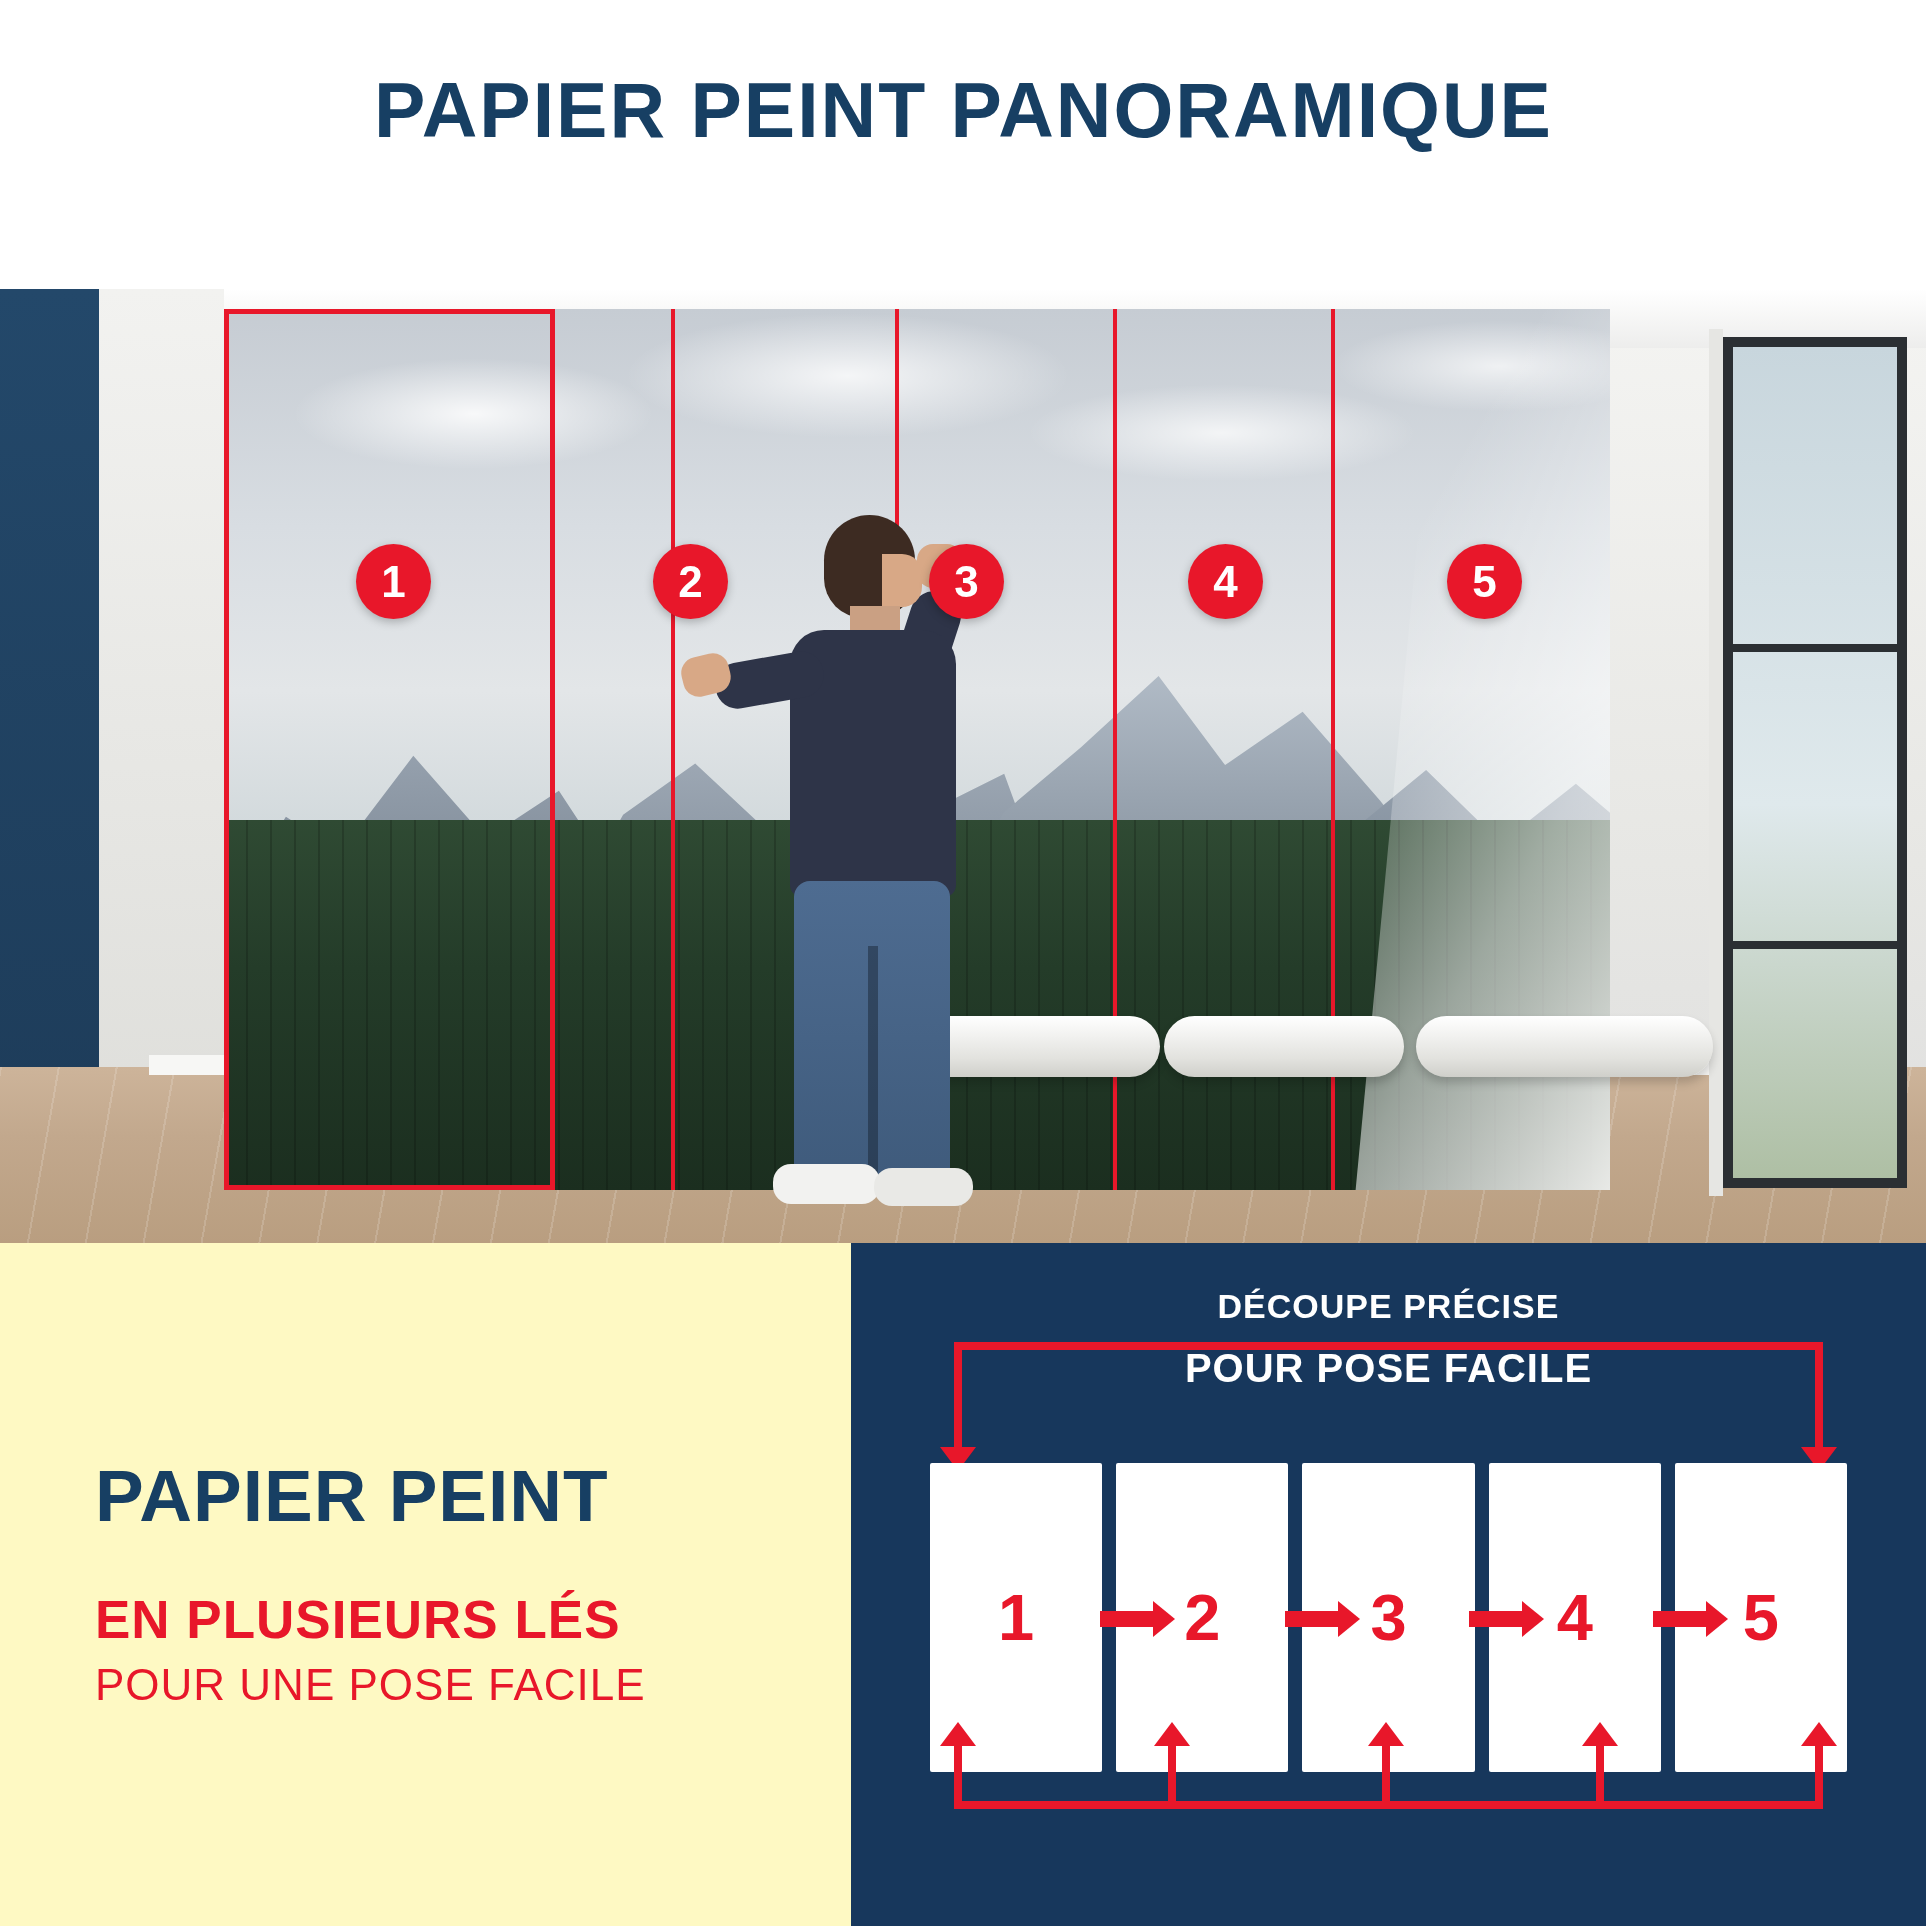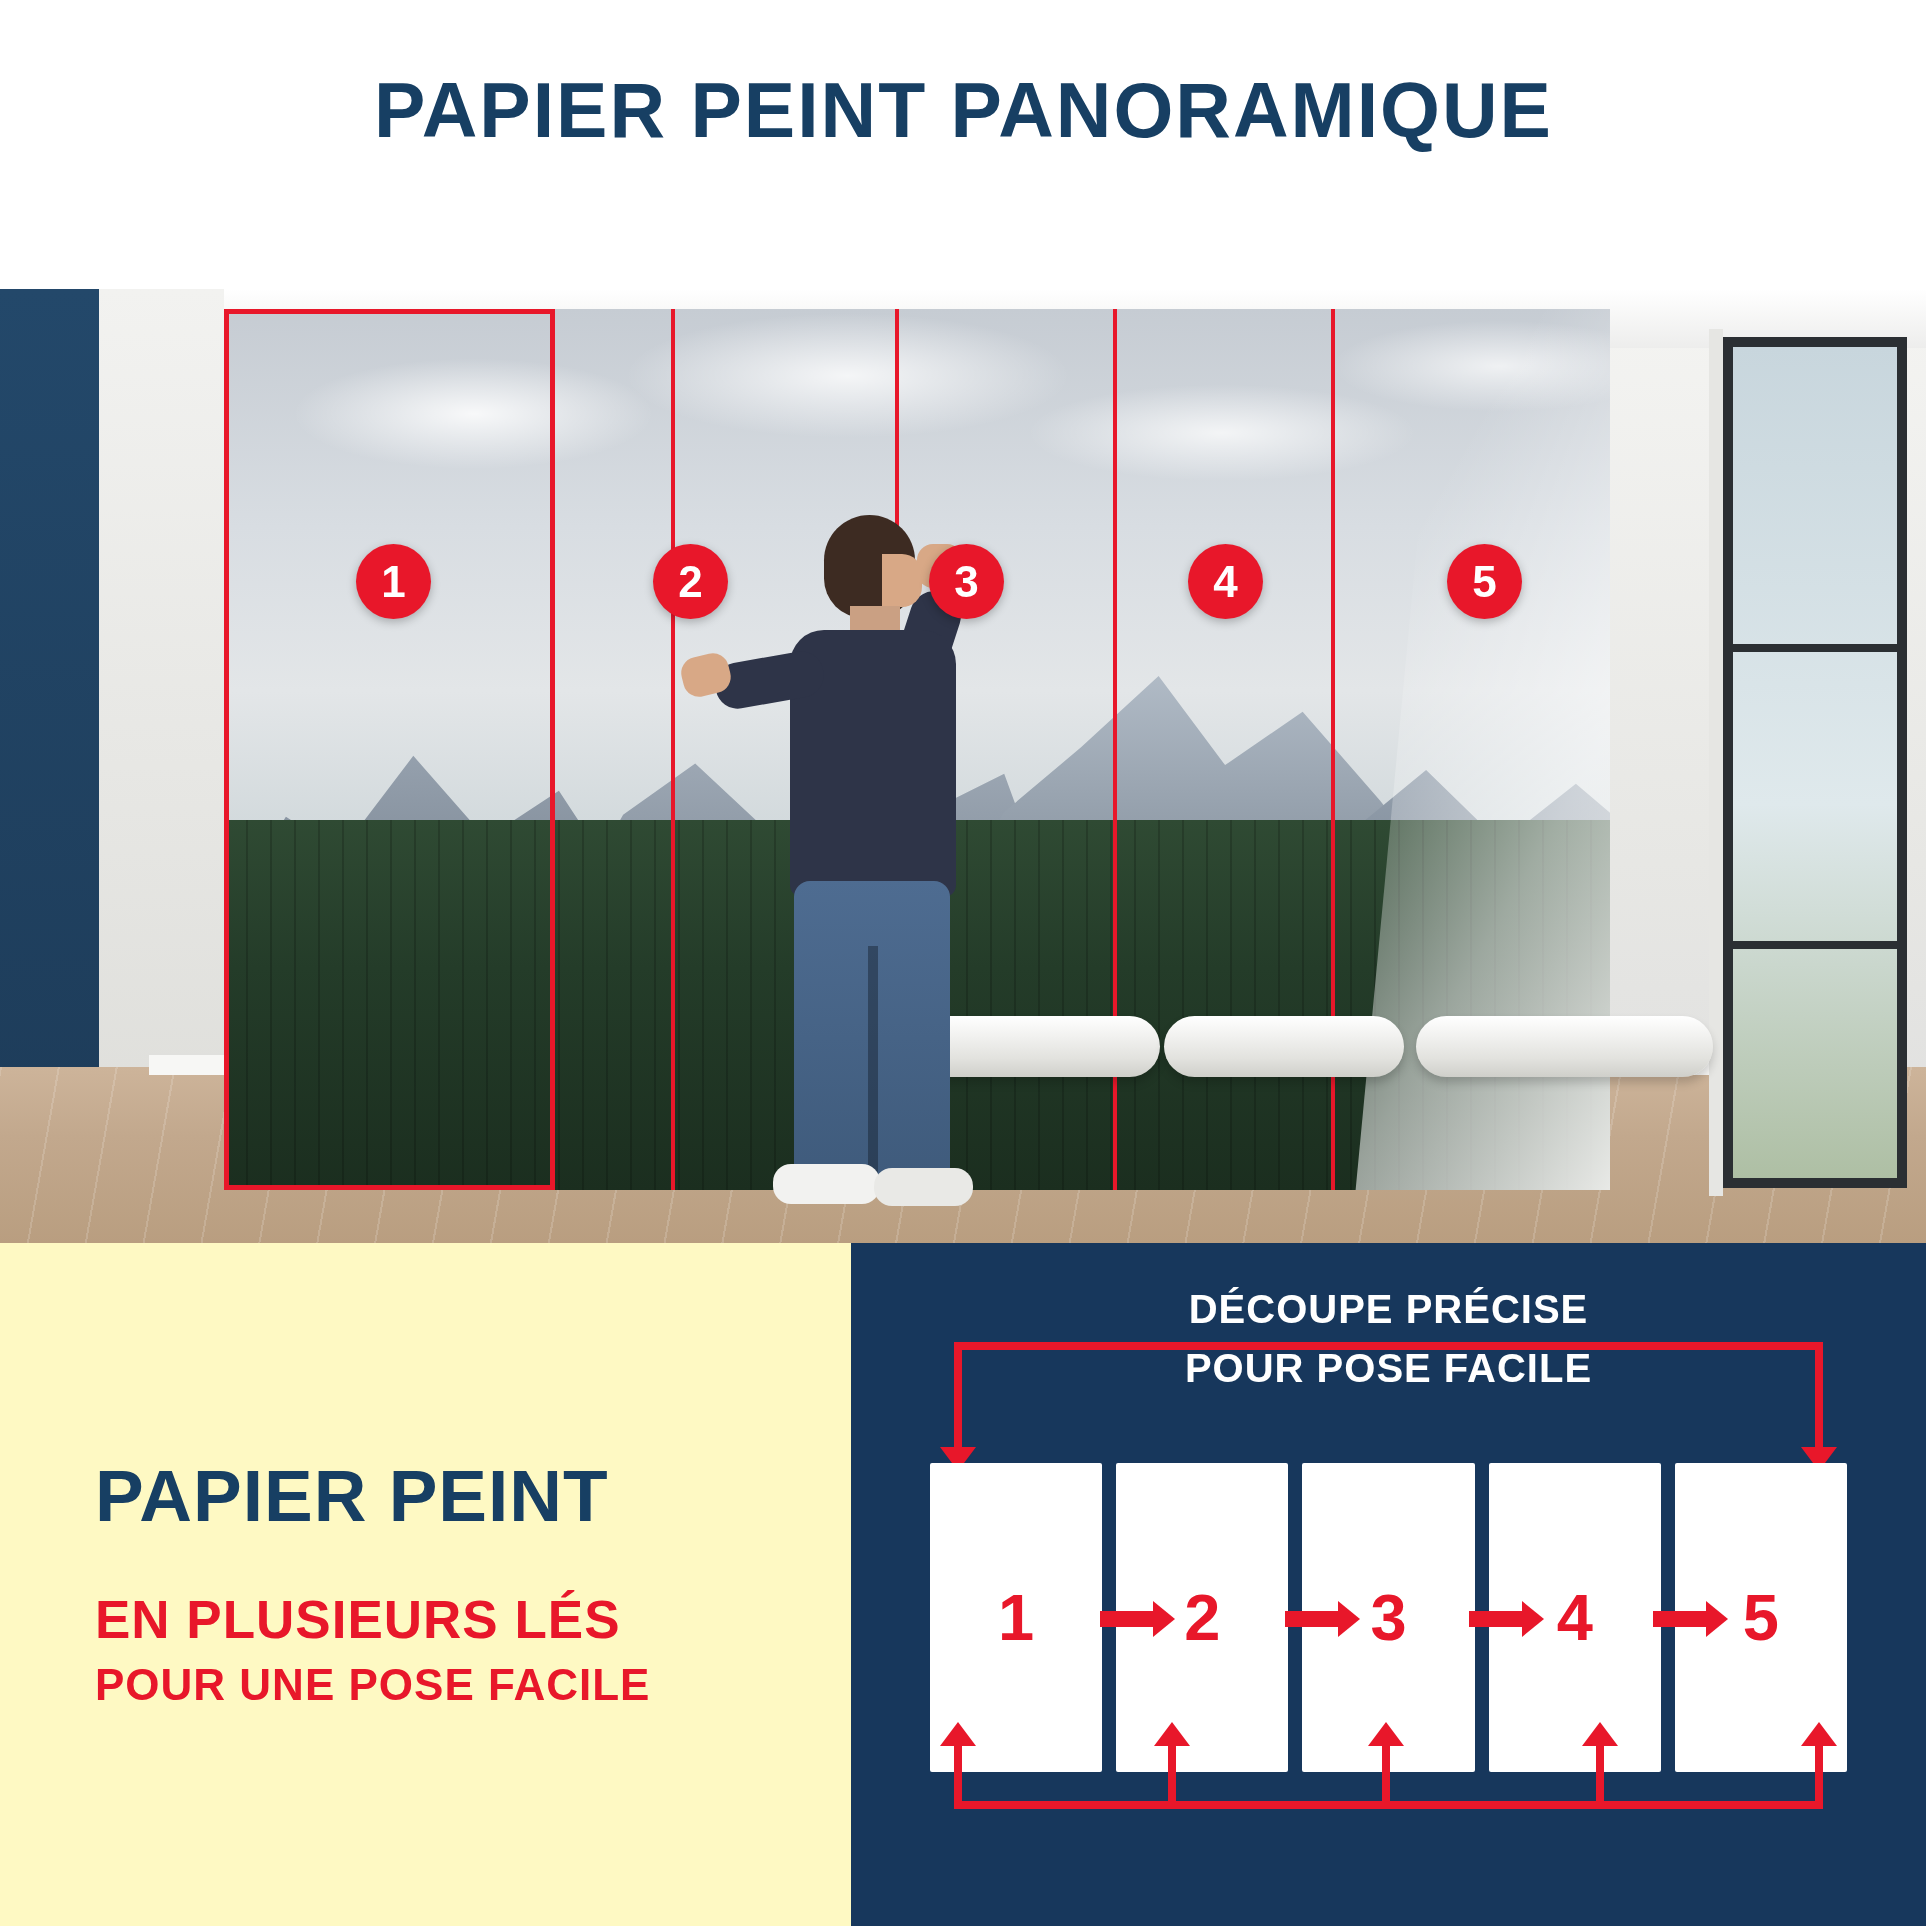--- a/index.html
+++ b/index.html
@@ -183,31 +183,31 @@
   
   .bottom-left {
     position: absolute; left: 0; top: 1243px; width: 851px; height: 683px;
     background: #fef9c3;
     display: flex; flex-direction: column; justify-content: center;
     padding-left: 95px; padding-right: 40px;
   }
   .bl-t1 { color:#173f63; font-size: 73px; font-weight: bold; letter-spacing: 1px; line-height: 1.02;}
   .bl-t2 { color:#173f63; font-size: 61px; font-weight: normal; letter-spacing: 1px; margin-top: 6px;}
   .bl-t3 { color:#e8172a; font-size: 53px; font-weight: bold; margin-top: 55px; letter-spacing: 1px;}
-  .bl-t4 { color:#e8172a; font-size: 44px; font-weight: bold; margin-top: 10px; letter-spacing: 1px;}
+  .bl-t4 { color:#e8172a; font-size: 44px; font-weight: normal; margin-top: 10px; letter-spacing: 1px;}
 
   
   .bottom-right {
     position: absolute; left: 851px; top: 1243px; width: 1075px; height: 683px;
     background: #17375c;
     color: #ffffff;
   }
   .br-title {
     position:absolute; left:0; top:44px; width:100%; text-align:center;
-    font-size: 40px; font-weight: bold; letter-spacing: 1px;
+    font-size: 34px; font-weight: bold; letter-spacing: 1px;
   }
   .br-sub {
     position:absolute; left:0; top:103px; width:100%; text-align:center;
     font-size: 40px; font-weight: bold; letter-spacing: 1px;
   }
   .strips-wrap {
     position:absolute; left:79px; top:220px; width:917px; height:309px;
     display:flex; gap:14px;
   }
   .strip-card {

